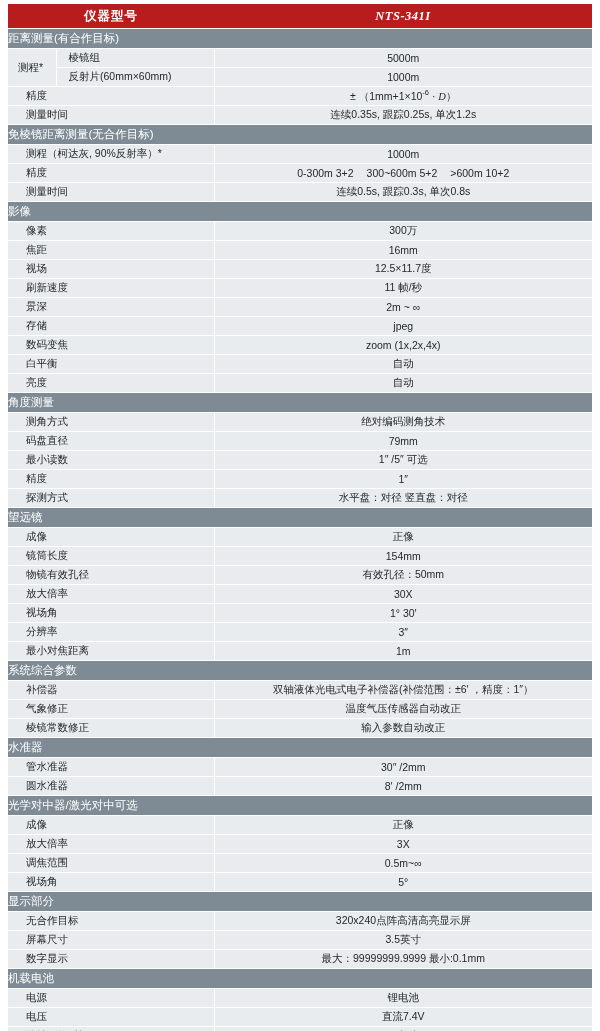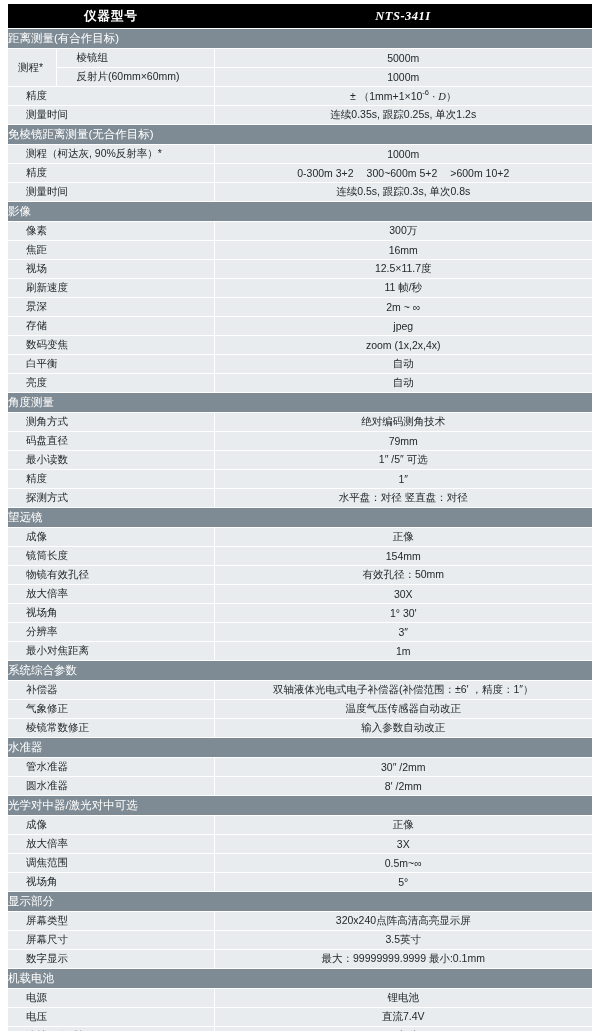--- a/index.html
+++ b/index.html
@@ -26,21 +26,21 @@
   table.spec td {
     padding: 0;
     vertical-align: middle;
   }
   
   col.c1 { width: 48px; }
   col.c2 { width: 158px; }
   col.c3 { width: 378px; }
 
   .hdr-row td {
-    background: #000000;
+    background: #b91c1c;
     color: #ffffff;
     height: 24px;
     font-size: 12.5px;
     font-weight: bold;
     border-bottom: 1px solid #ffffff;
   }
   .hdr-title {
     text-align: center;
     letter-spacing: 1px;
   }
@@ -71,21 +71,21 @@
   }
   .row td.val {
     text-align: center;
     border-left: 1px solid #ffffff;
   }
   .row td.lblspan {
     padding-left: 18px;
     border-right: 1px solid #ffffff;
   }
   .row td.sublbl {
-    padding-left: 20px;
+    padding-left: 12px;
     border-right: 1px solid #ffffff;
     border-left: 1px solid #ffffff;
     white-space: nowrap;
   }
   .row td.merge-lbl {
     padding-left: 10px;
     border-right: 1px solid #ffffff;
     text-align: left;
     vertical-align: middle;
   }
@@ -289,21 +289,21 @@
           <td class="val">0.5m~∞</td>
         </tr>
         <tr class="row">
           <td class="lblspan" colspan="2">视场角</td>
           <td class="val">5°</td>
         </tr>
         <tr class="sect">
           <td colspan="3">显示部分</td>
         </tr>
         <tr class="row">
-          <td class="lblspan" colspan="2">屏幕类型</td>
+          <td class="lblspan" colspan="2">无合作目标</td>
           <td class="val">320x240点阵高清高亮显示屏</td>
         </tr>
         <tr class="row">
           <td class="lblspan" colspan="2">屏幕尺寸</td>
           <td class="val">3.5英寸</td>
         </tr>
         <tr class="row">
           <td class="lblspan" colspan="2">数字显示</td>
           <td class="val">最大：99999999.9999 最小:0.1mm</td>
         </tr>

